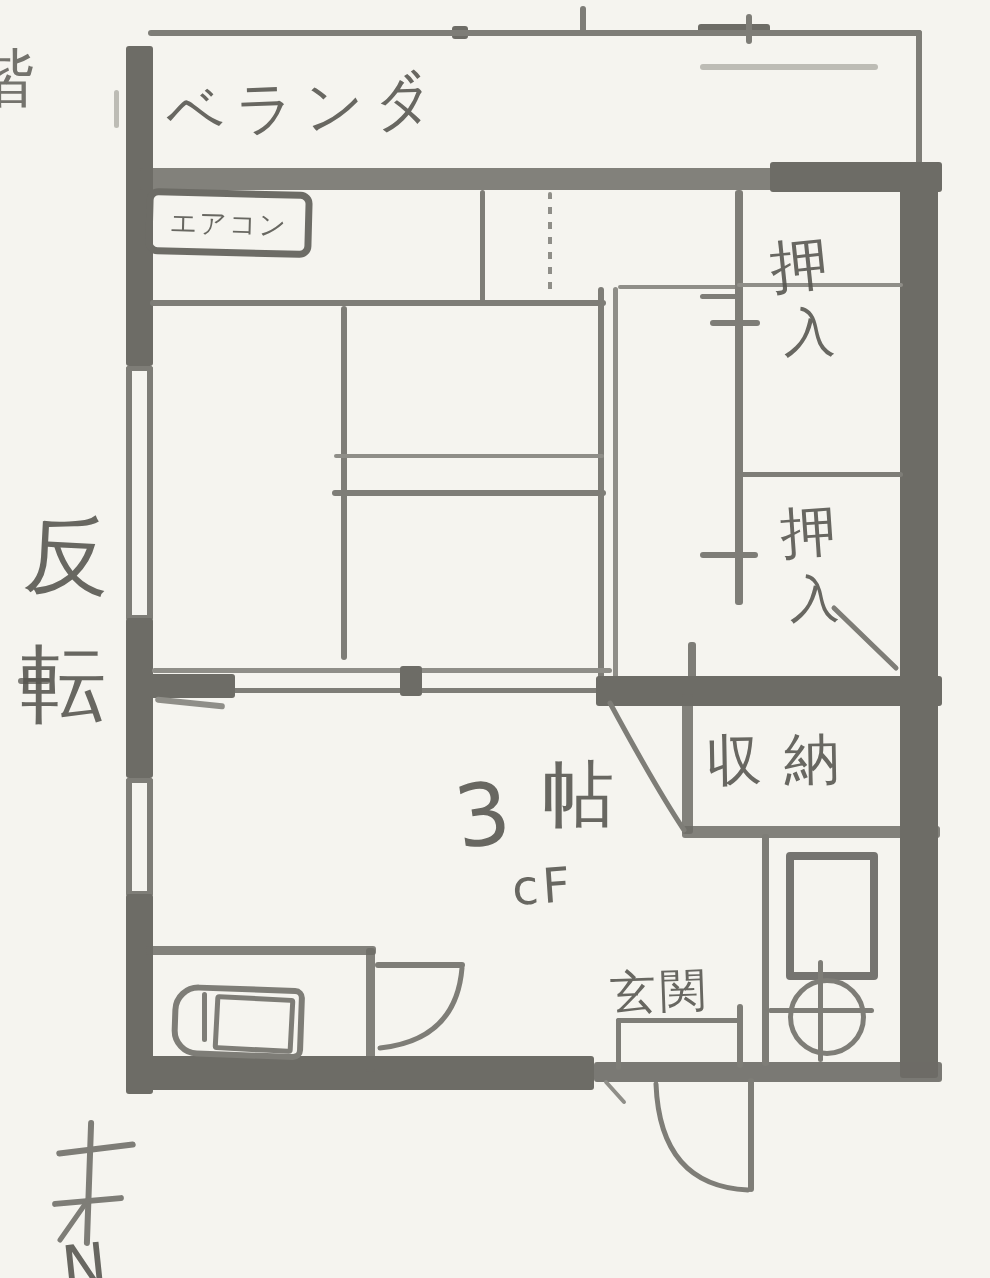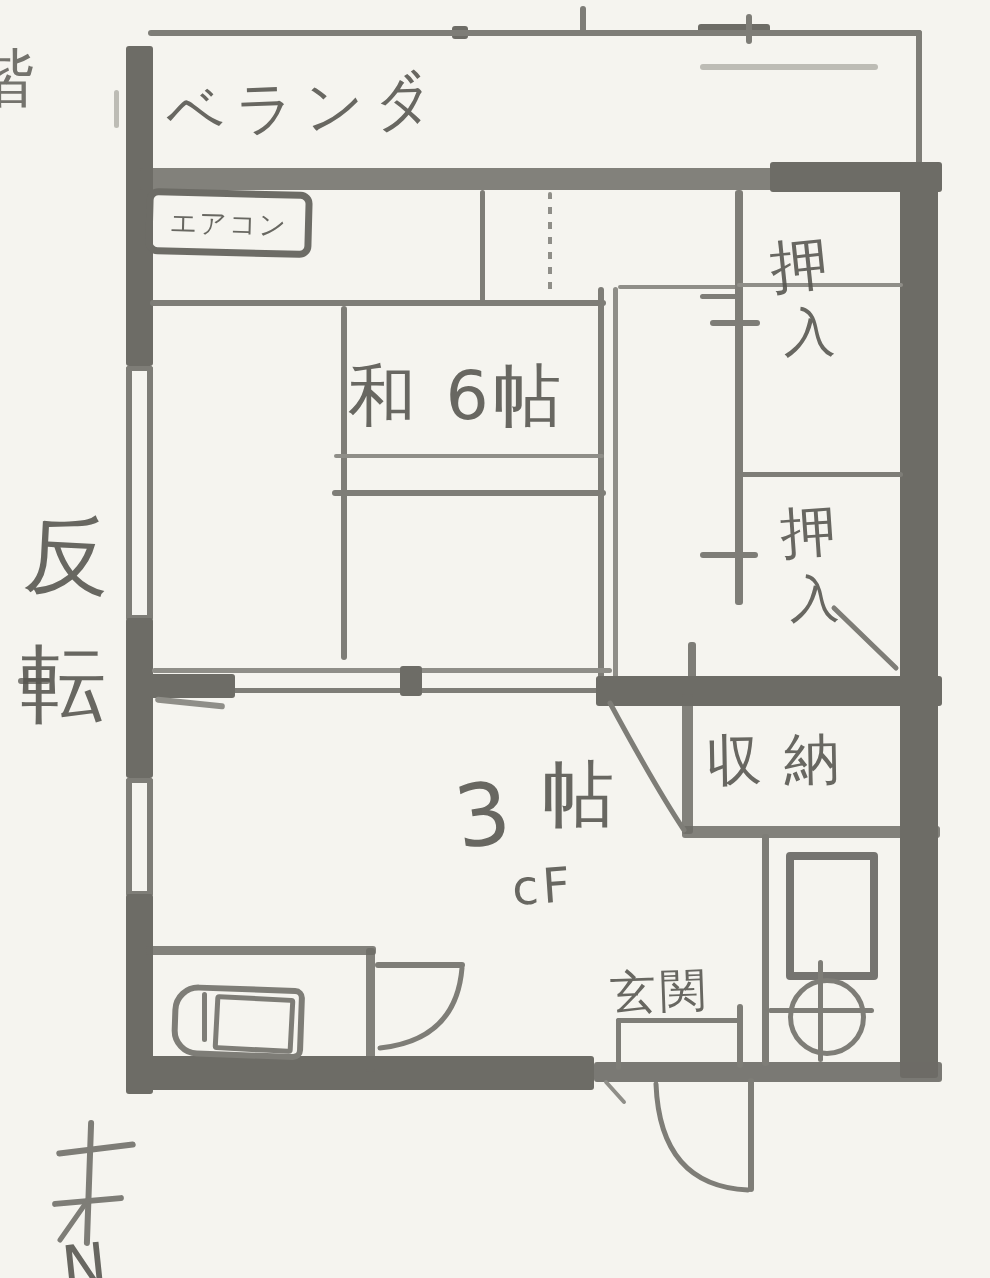--- a/index.html
+++ b/index.html
@@ -72,21 +72,20 @@
 
   <div class="bar c-med" style="left:150px;top:300px;width:456px;height:6px;"></div>
   <div class="bar c-thin" style="left:618px;top:285px;width:122px;height:4px;"></div>
   <div class="bar c-med" style="left:480px;top:190px;width:5px;height:112px;"></div>
   <div class="dashv" style="left:548px;top:192px;width:4px;height:100px;"></div>
   <div class="bar c-med" style="left:341px;top:306px;width:6px;height:354px;"></div>
   <div class="bar c-med" style="left:598px;top:287px;width:6px;height:396px;"></div>
   <div class="bar c-thin" style="left:613px;top:287px;width:5px;height:396px;"></div>
   <div class="bar c-thin" style="left:334px;top:454px;width:270px;height:4px;"></div>
   <div class="bar c-med" style="left:332px;top:490px;width:274px;height:6px;"></div>
-  <div class="txt" style="left:348px;top:362px;font-size:68px;letter-spacing:4px;">和 6帖</div>
 
   <div class="bar c-med" style="left:735px;top:190px;width:8px;height:415px;"></div>
   <div class="bar c-thin" style="left:737px;top:283px;width:166px;height:4px;"></div>
   <div class="bar c-med" style="left:737px;top:472px;width:166px;height:5px;"></div>
   <div class="bar c-med" style="left:700px;top:294px;width:40px;height:5px;"></div>
   <div class="bar c-med" style="left:710px;top:320px;width:50px;height:6px;"></div>
   <div class="bar c-med" style="left:700px;top:552px;width:58px;height:6px;"></div>
   <div class="bar c-med" style="left:688px;top:642px;width:8px;height:38px;"></div>
 
   <div class="txt" style="left:770px;top:236px;font-size:58px;transform:rotate(-6deg);">押</div>

